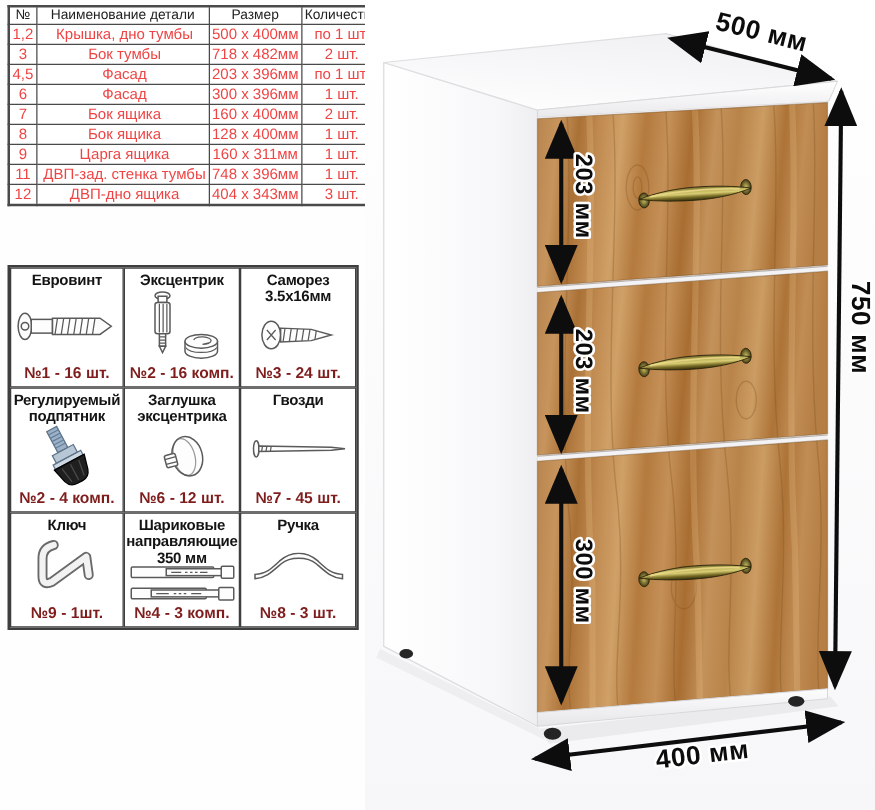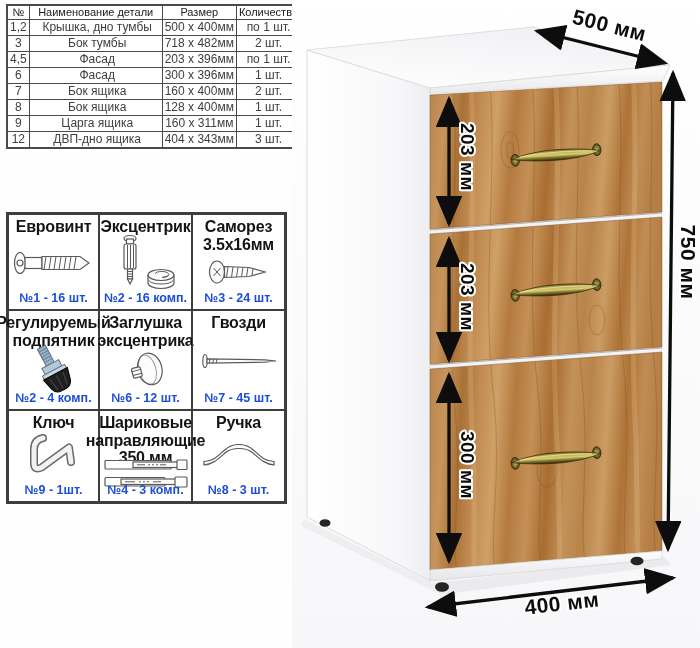--- a/index.html
+++ b/index.html
@@ -2,35 +2,35 @@
 <html><head>
 <meta charset="utf-8">
 <style>
   html,body{margin:0;padding:0;width:700px;height:648px;overflow:hidden;
     background:#fefefe;font-family:"Liberation Sans",sans-serif;}
   .stage{position:relative;width:700px;height:648px;background:#fefefe;}
 
   
   .parts-table{position:absolute;left:6px;top:4px;border-collapse:collapse;
     background:#fff;border:2px solid #4a4a4a;}
-  .parts-table th,.parts-table td{border:1px solid #4a4a4a;color:#404040;
+  .parts-table th,.parts-table td{border:1px solid #4a4a4a;color:#ef4444;
     text-align:center;padding:0 2px;height:15px;line-height:1.05;font-size:12px;white-space:nowrap;}
   .parts-table th{font-weight:400;font-size:11px;height:13px;color:#222;}
   .parts-table td.name{text-align:center;padding-left:5px;}
 
   
   .hw-grid{position:absolute;left:6px;top:212px;display:grid;
     grid-template-columns:91px 93px 93px;grid-template-rows:96px 100px 92px;
     border:2px solid #3e3e3e;background:#fff;}
   .hw-cell{border:1px solid #3e3e3e;display:flex;flex-direction:column;
     align-items:center;justify-content:space-between;padding:3px 2px 4px;box-sizing:border-box;}
-  .hw-title{font-weight:700;font-size:16px;line-height:1.1;text-align:center;
+  .hw-title{font-weight:700;font-size:12px;line-height:1.1;text-align:center;
     color:#141414;letter-spacing:-.2px;}
   .hw-icon{flex:1;display:flex;align-items:center;justify-content:center;min-height:0;}
-  .hw-count{font-weight:700;font-size:12.5px;color:#1d4ed8;white-space:nowrap;}
+  .hw-count{font-weight:700;font-size:12.5px;color:#7f1d1d;white-space:nowrap;}
   .li{stroke:#5a5a5a;fill:#fdfdfd;stroke-width:1.2;}
   .ln{stroke:#5a5a5a;fill:none;stroke-width:1;}
 
   
   .cab{position:absolute;left:292px;top:0;}
   .dim{font-family:"Liberation Sans",sans-serif;font-weight:bold;fill:#0c0c0c;
     text-anchor:middle;dominant-baseline:middle;paint-order:stroke;stroke:#ffffff;
     stroke-width:4px;stroke-linejoin:round;}
   .dim-big{font-size:21px;letter-spacing:.5px;}
   .dim-sm{font-size:19px;letter-spacing:.5px;}
@@ -88,20 +88,26 @@
     <tr>
           <td>8</td>
           <td class="name">Бок ящика</td>
           <td>128 x 400мм</td>
           <td>1 шт.</td>
         </tr>
     <tr>
           <td>9</td>
           <td class="name">Царга ящика</td>
           <td>160 x 311мм</td>
+          <td>1 шт.</td>
+        </tr>
+    <tr>
+          <td>11</td>
+          <td class="name">ДВП-зад. стенка тумбы</td>
+          <td>748 x 396мм</td>
           <td>1 шт.</td>
         </tr>
     <tr>
           <td>12</td>
           <td class="name">ДВП-дно ящика</td>
           <td>404 x 343мм</td>
           <td>3 шт.</td>
         </tr>
   </tbody>
     </table>

